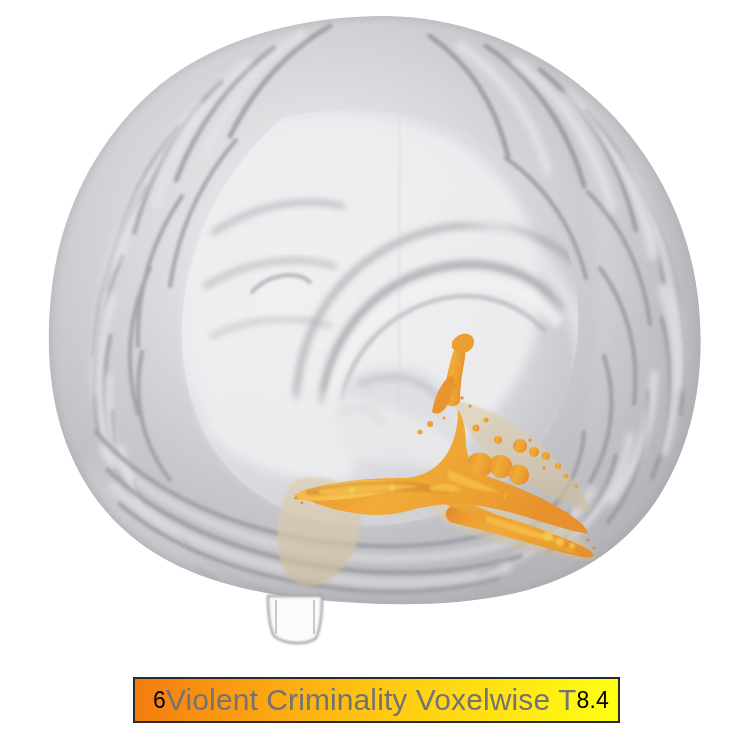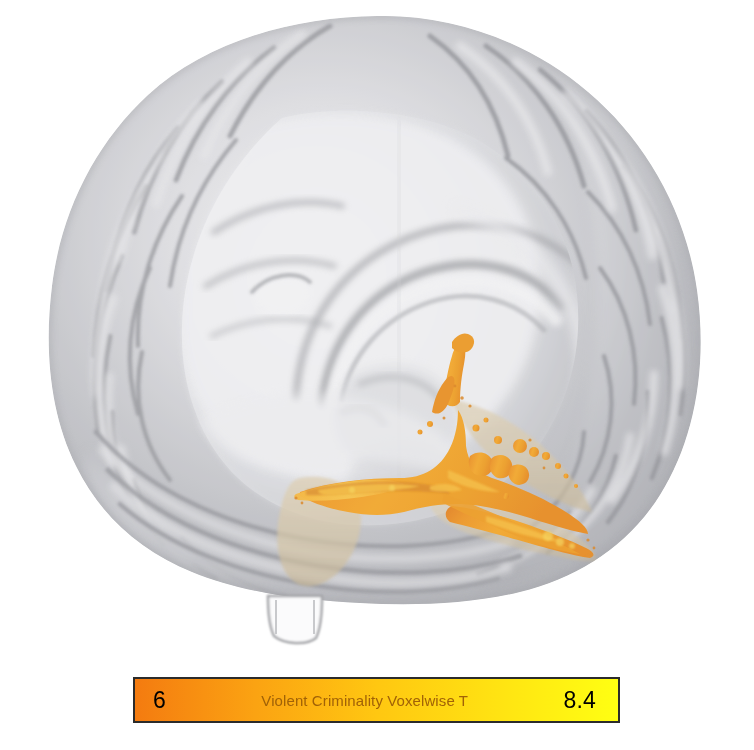--- a/index.html
+++ b/index.html
@@ -69,22 +69,22 @@
   }
   .cbar-tick {
     color: #000000;
     font-size: 23px;
     font-family: "Liberation Sans", sans-serif;
     line-height: 1;
     white-space: nowrap;
     letter-spacing: 0.2px;
   }
   #colorbar-label {
-    color: #a16207;
-    font-size: 15px;
+    color: #737373;
+    font-size: 30px;
     font-family: "Liberation Sans", sans-serif;
     line-height: 1;
     white-space: nowrap;
     flex: 0 0 auto;
     letter-spacing: 0.1px;
   }
   .cbar-min { flex: 0 0 auto; margin-left: 4px; }
   .cbar-max { flex: 0 0 auto; margin-right: 8px; }
 </style>
 </head>

